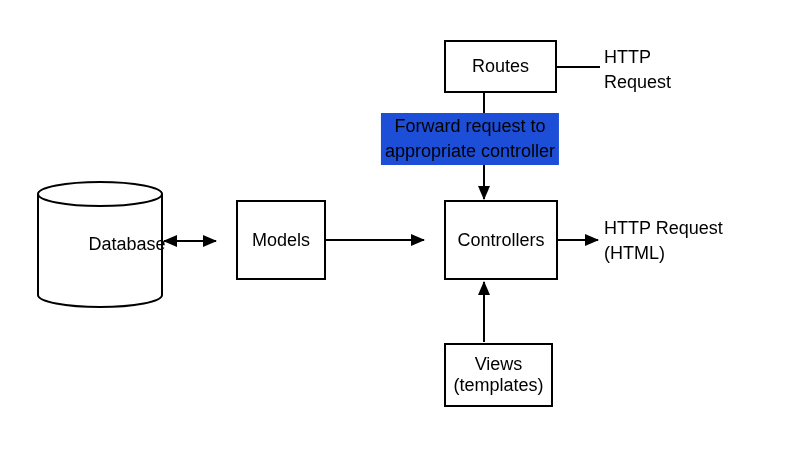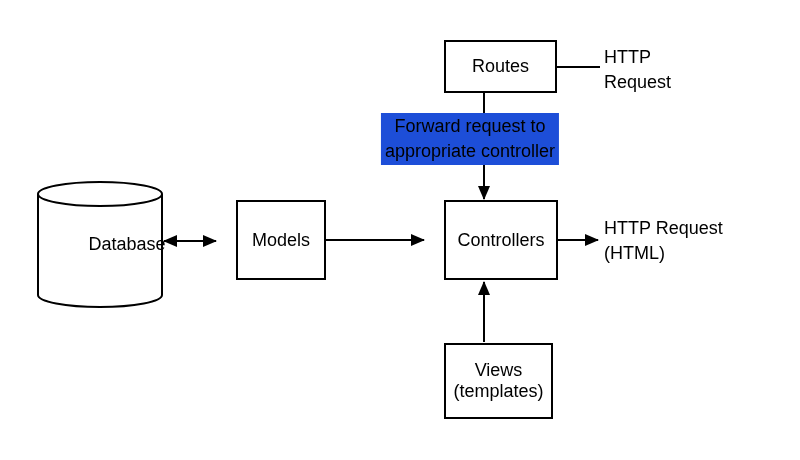--- a/index.html
+++ b/index.html
@@ -31,21 +31,21 @@
     justify-content: center;
     text-align: center;
     font-size: 18px;
     line-height: 21px;
     white-space: pre-line;
     margin-left: 17px;
   }
   .node-routes      { left: 427px; top: 40px;  width: 113px; height: 53px; }
   .node-models      { left: 219px; top: 200px; width: 90px;  height: 80px; }
   .node-controllers { left: 427px; top: 200px; width: 114px; height: 80px; }
-  .node-views       { left: 427px; top: 343px; width: 109px; height: 76px; }
+  .node-views       { left: 427px; top: 343px; width: 109px; height: 64px; }
   .db-label {
     position: absolute;
     left: 38px; top: 182px; width: 106px; height: 125px;
     display: flex; align-items: center; justify-content: center;
     font-size: 18px; line-height: 21px; margin-left: 36px;
   }
   .lbl {
     position: absolute;
     font-size: 18px;
     line-height: 25px;

